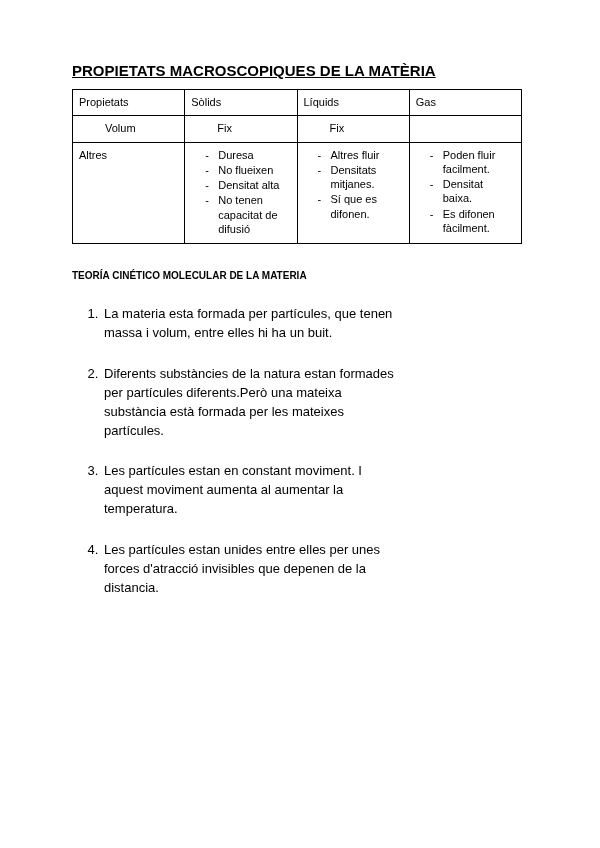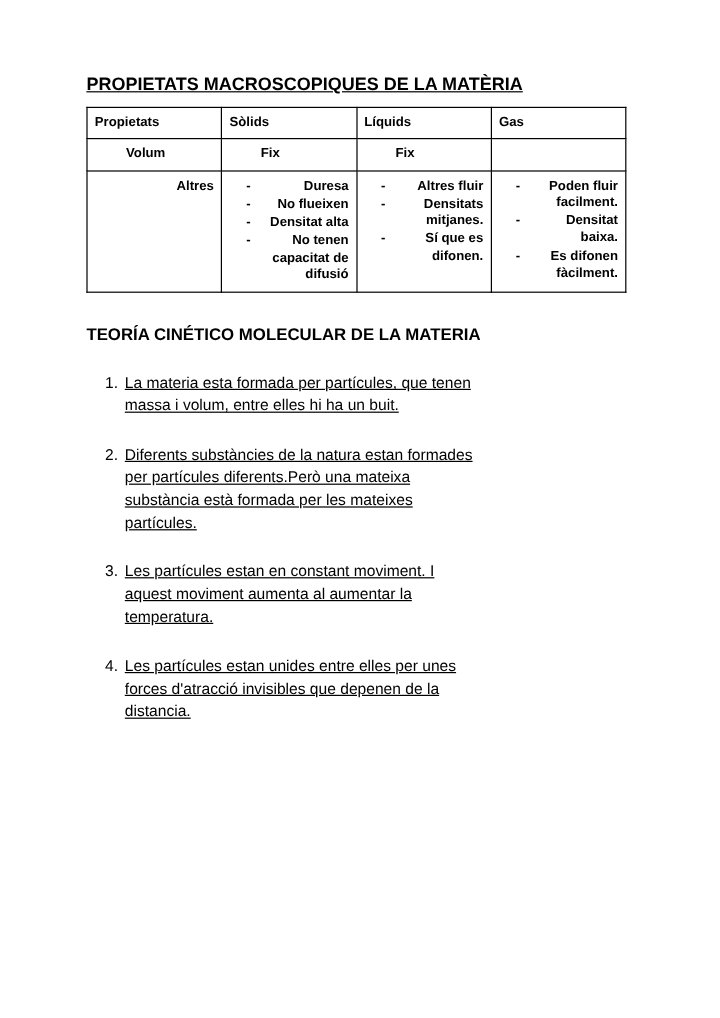--- a/index.html
+++ b/index.html
@@ -33,57 +33,56 @@
     table-layout: fixed;
     font-size: 11px;
     line-height: 1.3;
   }
   table.props th,
   table.props td {
     border: 1px solid #000;
     padding: 5px 6px 6px 6px;
     vertical-align: top;
     text-align: left;
-    font-weight: bold;
+    font-weight: normal;
   }
   table.props thead th { height: 14px; }
   tr.row-volum td { height: 14px; padding-left: 32px; }
-  tr.row-altres td { height: 78px; text-align: right; }
+  tr.row-altres td { height: 78px; }
   ul.dash-list {
     margin: 0;
     padding: 0 0 0 14px;
     list-style: none;
   }
   ul.dash-list li {
     position: relative;
     padding-left: 13px;
     margin: 0 0 1px 0;
   }
   ul.dash-list li::before {
     content: "-";
     position: absolute;
     left: 0;
     top: 0;
   }
   .section-heading {
-    font-size: 14px;
+    font-size: 10px;
     font-weight: bold;
     margin: 26px 0 0 0;
   }
   .intro {
     font-size: 13px;
     line-height: 1.45;
     margin: 22px 0 0 0;
   }
   ol.postulates {
     font-size: 13px;
     line-height: 1.45;
     margin: 24px 0 0 0;
     padding: 0 0 0 30px;
-    text-decoration: underline;
   }
   ol.postulates li {
     margin: 0 0 22px 0;
     padding-left: 2px;
   }
 </style>
 </head>
 <body>
 
 <div class="page">

